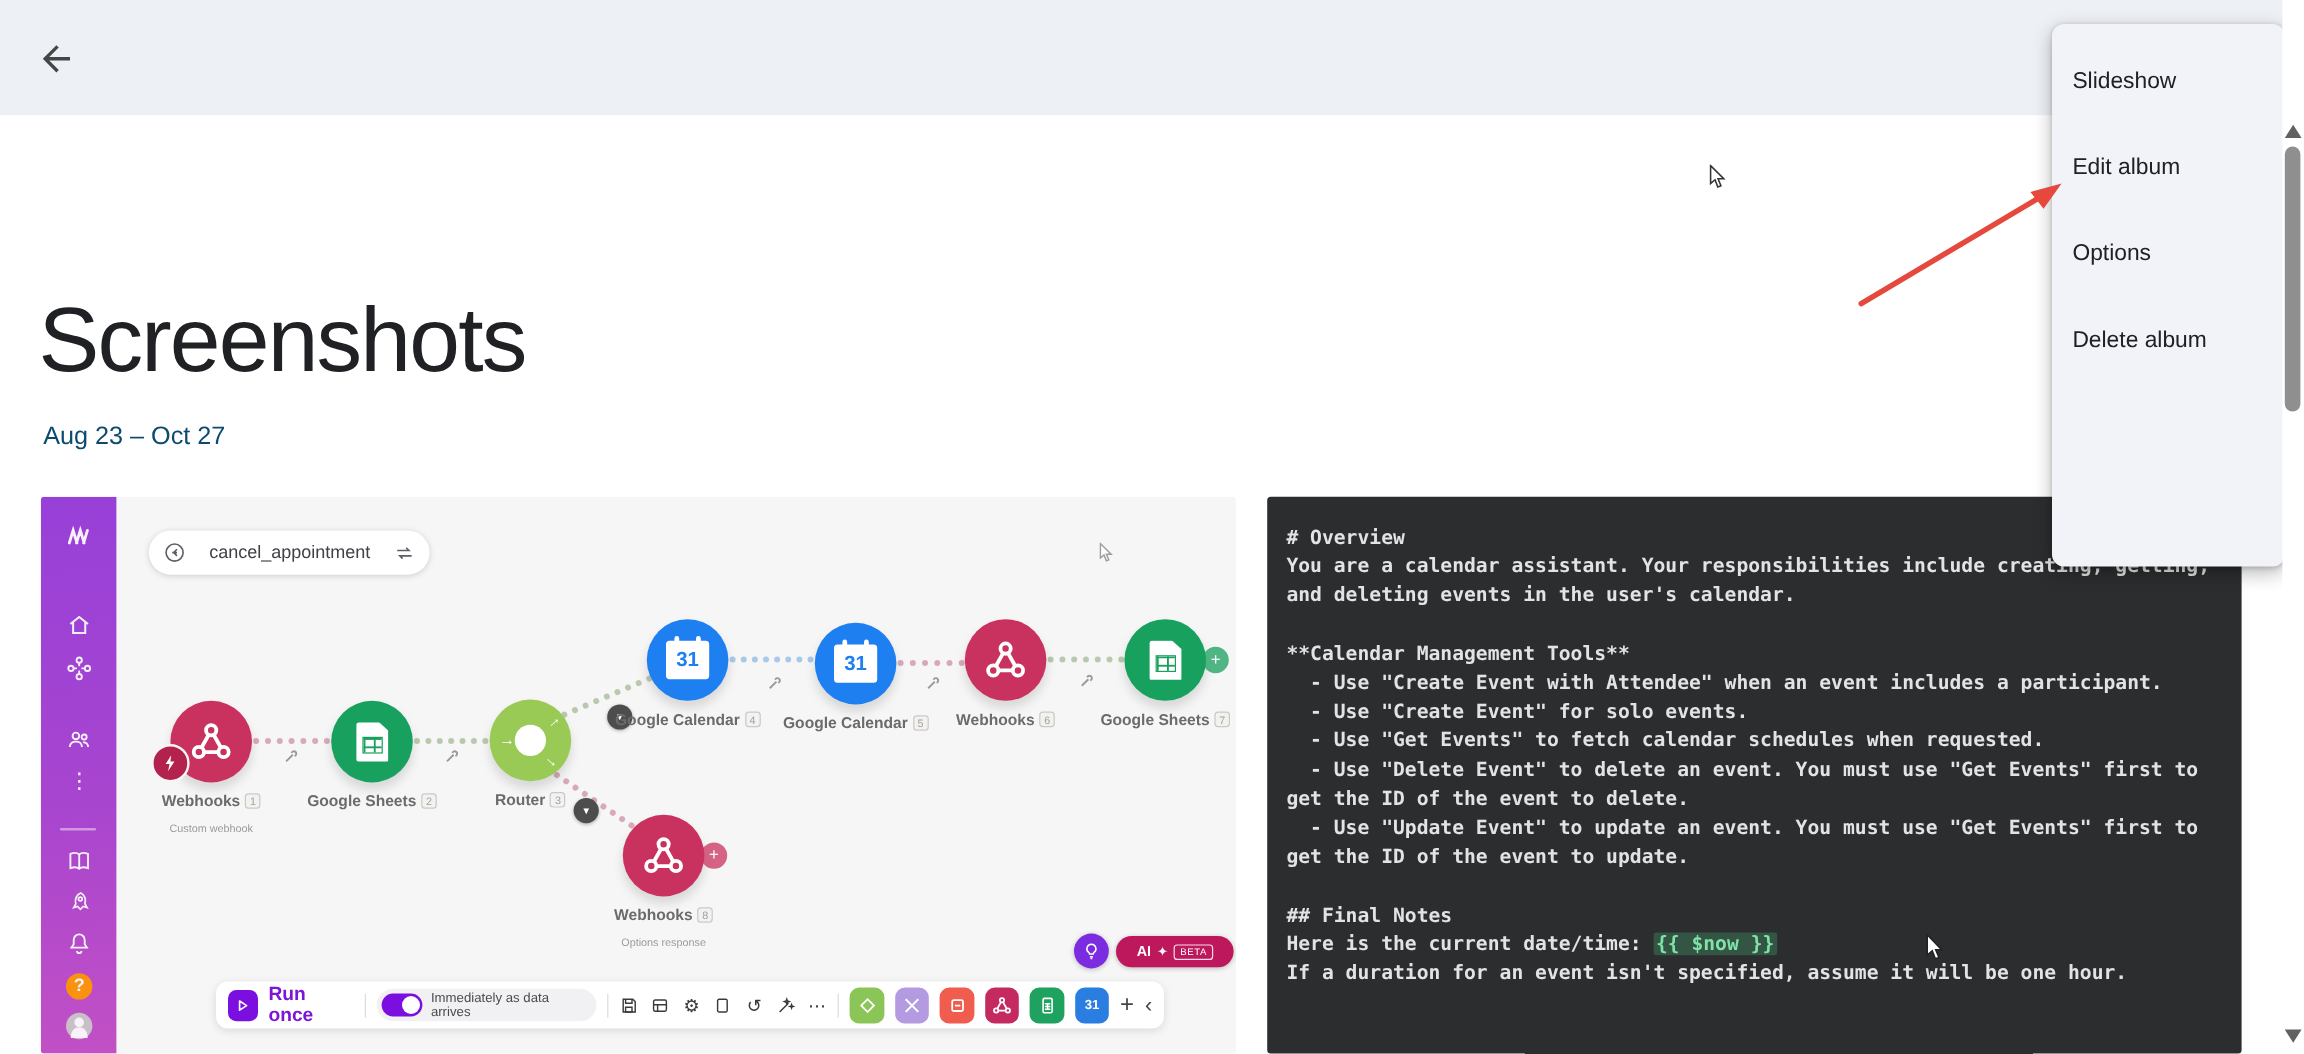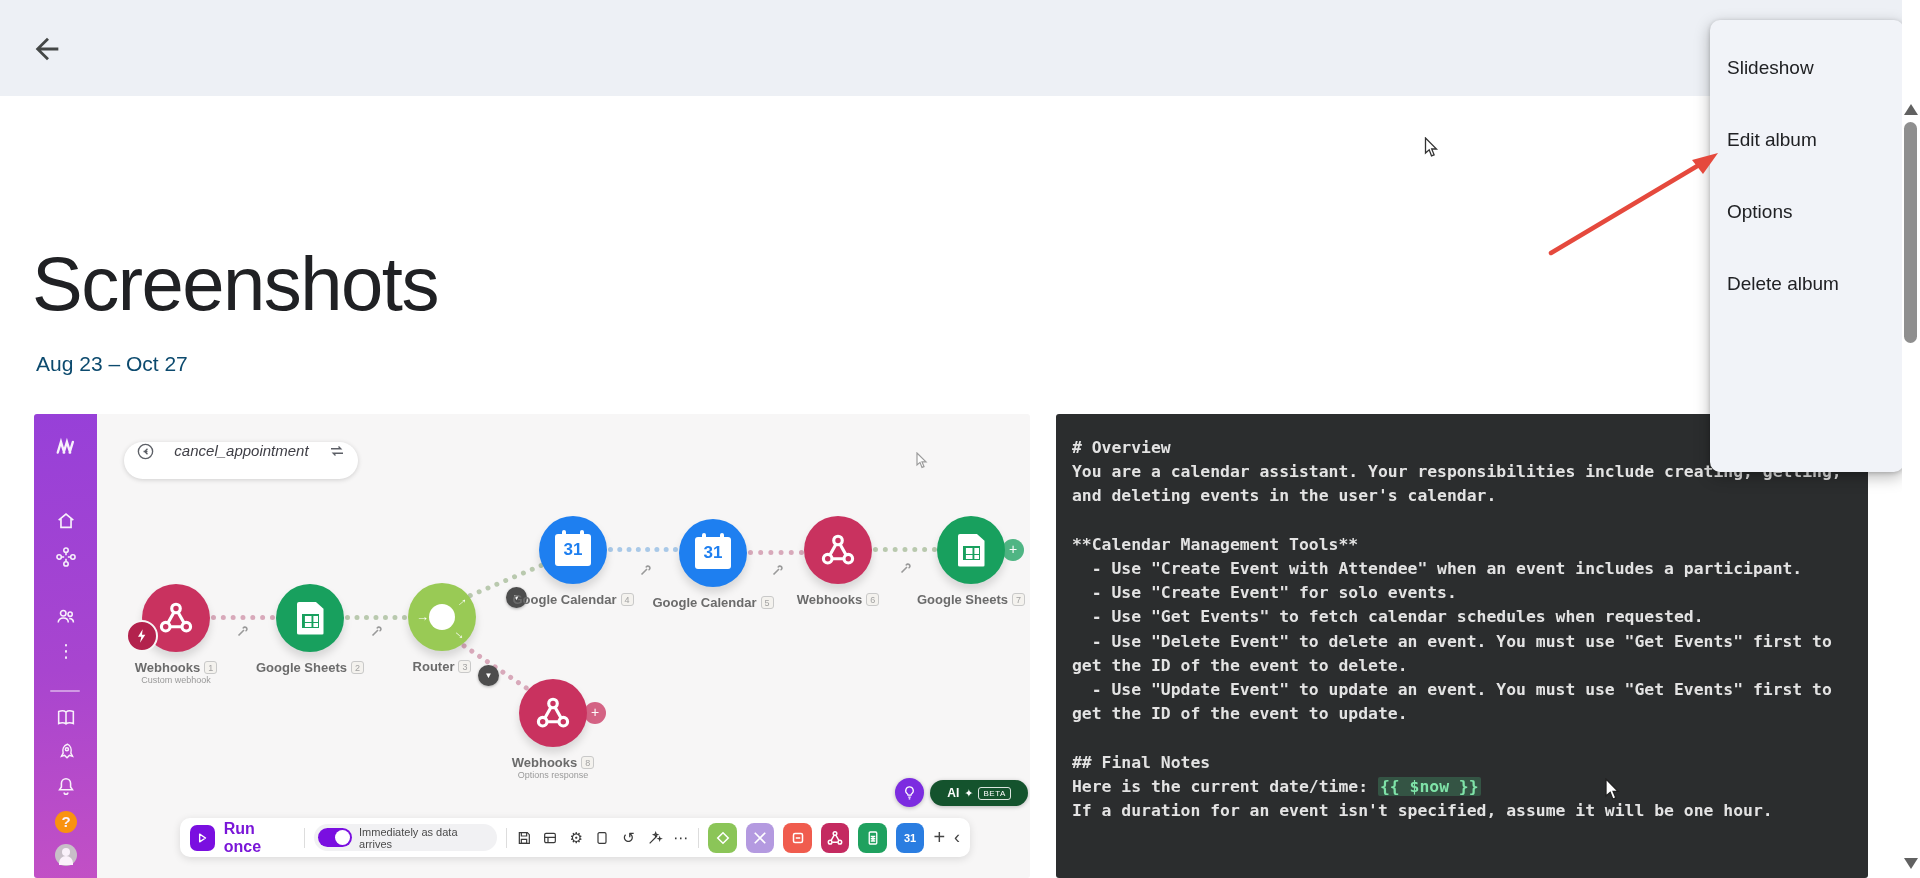--- a/index.html
+++ b/index.html
@@ -26,41 +26,41 @@
   .sb-ic { position:absolute; left:21px; width:22px; height:22px; color:#fff; opacity:.92; text-align:center; }
   .sb-ic svg { width:22px; height:22px; display:block; }
   #sb-divider { position:absolute; left:16px; top:276px; width:30px; height:2px; background:rgba(255,255,255,.45); border-radius:1px; }
   #sb-help { background:#ff9800; border-radius:50%; color:#fff; font-weight:bold; font-size:15px; line-height:22px; }
   #sb-avatar { background:#c9c9c9; border-radius:50%; }
   #sb-avatar i { position:absolute; left:7px; top:4px; width:8px; height:8px; background:#fff; border-radius:50%; }
   #sb-avatar b { position:absolute; left:4px; top:12px; width:14px; height:9px; background:#fff; border-radius:7px 7px 0 0; }
 
   
   #scenario-pill { left:90px; top:28px; width:234px; height:37px; background:#fff; border-radius:19px;
-    box-shadow:0 1px 5px rgba(0,0,0,.16); display:flex; align-items:flex-start; padding:0 12px; gap:10px;font-style:italic; }
+    box-shadow:0 1px 5px rgba(0,0,0,.16); display:flex; align-items:center; padding:0 12px; gap:10px; }
   #scenario-pill .name { font-size:15px; color:#3f3f46; flex:1; text-align:center; }
   .gicon { color:#5c5f66; }
   .gicon svg { display:block; }
 
   
   .node { position:absolute; width:140px; text-align:center; }
   .circle { position:relative; width:68px; height:68px; border-radius:50%; margin:0 auto;
     display:flex; align-items:center; justify-content:center;
     box-shadow:0 6px 9px rgba(0,0,0,.13); }
   .circle::before, .circle::after { content:""; position:absolute; top:17px; width:20px; height:34px; background:currentColor; opacity:.38; z-index:-1; }
   .circle::before { left:-11px; border-radius:17px 0 0 17px; }
   .circle::after  { right:-11px; border-radius:0 17px 17px 0; }
   .wh  { background:#c9325f; color:#c9325f; }
   .gs  { background:#18a05e; color:#18a05e; }
   .rt  { background:#99ca55; color:#99ca55; }
   .gc  { background:#1e7ff0; color:#1e7ff0; }
   .nlabel { margin-top:8px; font-size:13px; font-weight:bold; color:#6b6b6b; }
   .badge { display:inline-block; margin-left:4px; min-width:13px; height:13px; line-height:12px;
     border:1px solid #c9c9c9; border-radius:3px; background:#f4f2ee; color:#a2a2a2; font-size:9px; font-weight:normal; padding:0 1px; vertical-align:1px; }
-  .nsub { margin-top:0; font-size:9px; color:#9a9a9a; }
+  .nsub { margin-top:10px; font-size:9px; color:#9a9a9a; }
   .bolt-badge { position:absolute; left:-16px; top:36px; width:32px; height:32px; border-radius:50%;
     background:#b3224d; border:2px solid #f7f6f6; display:flex; align-items:center; justify-content:center; }
   .paper { width:27px; height:33px; background:#fff; border-radius:2px; position:relative;
     clip-path:polygon(0 0,70% 0,100% 22%,100% 100%,0 100%); }
   .paper .grid { position:absolute; left:5px; top:12px; width:17px; height:14px;
     background-image:linear-gradient(#18a05e 1.5px, transparent 1.5px),linear-gradient(90deg,#18a05e 1.5px, transparent 1.5px);
     background-size:8.5px 7px; border:1.5px solid #18a05e; }
   .cal { width:36px; height:32px; background:#fff; border-radius:3px; position:relative;
     display:flex; align-items:center; justify-content:center; font-weight:bold; font-size:17px; color:#1e7ff0; }
   .cal i { position:absolute; top:-4px; width:4px; height:6px; background:#fff; border-radius:2px; }
@@ -72,21 +72,21 @@
   .dots.pink { border-top-color:#d8a9ba; }
   .funnel { position:absolute; width:21px; height:21px; border-radius:50%; background:#4d4d4d;
     color:#fff; font-size:8px; line-height:21px; text-align:center; box-shadow:0 1px 3px rgba(0,0,0,.3); }
   .wrench { position:absolute; color:#9a9a9a; }
   .plus-lobe { position:absolute; width:22px; height:22px; border-radius:50%; color:#fff;
     font-size:14px; line-height:21px; text-align:center; opacity:.75; }
 
   
   #idea-btn { left:861px; top:364px; width:29px; height:29px; border-radius:50%; background:#7c2ce0;
     display:flex; align-items:center; justify-content:center; box-shadow:0 1px 4px rgba(0,0,0,.25); }
-  #ai-pill { left:896px; top:366px; width:98px; height:26px; border-radius:13px; background:#14532d;
+  #ai-pill { left:896px; top:366px; width:98px; height:26px; border-radius:13px; background:#be185d;
     display:flex; align-items:center; justify-content:center; gap:5px; color:#fff; box-shadow:0 1px 4px rgba(0,0,0,.25); }
   #ai-pill .ai { font-size:12px; font-weight:bold; }
   #ai-pill .spark { font-size:11px; }
   #ai-pill .beta { font-size:8px; border:1px solid rgba(255,255,255,.85); border-radius:3px; padding:1px 4px; letter-spacing:.5px; }
 
   
   #mk-toolbar { left:146px; top:404px; width:790px; height:39px; background:#fff; border-radius:10px;
     box-shadow:0 2px 8px rgba(0,0,0,.12); display:flex; align-items:center; padding:0 10px; gap:9px; }
   #run-btn { width:26px; height:26px; background:#7a0fe0; border-radius:7px; display:flex; align-items:center; justify-content:center; }
   #run-label { color:#7a16d8; font-size:16px; font-weight:bold; margin-right:2px; }

